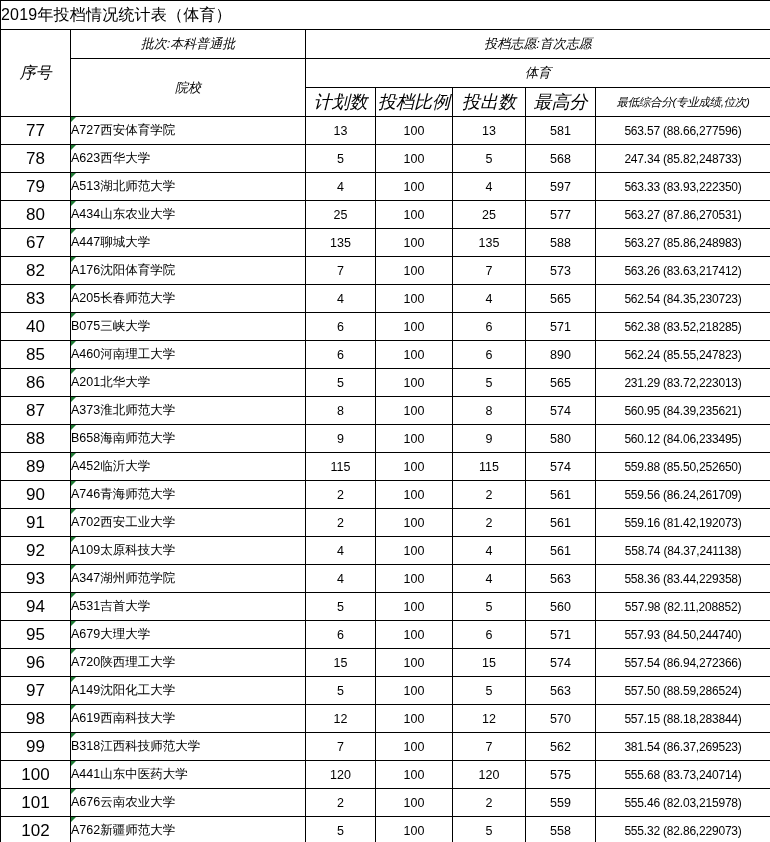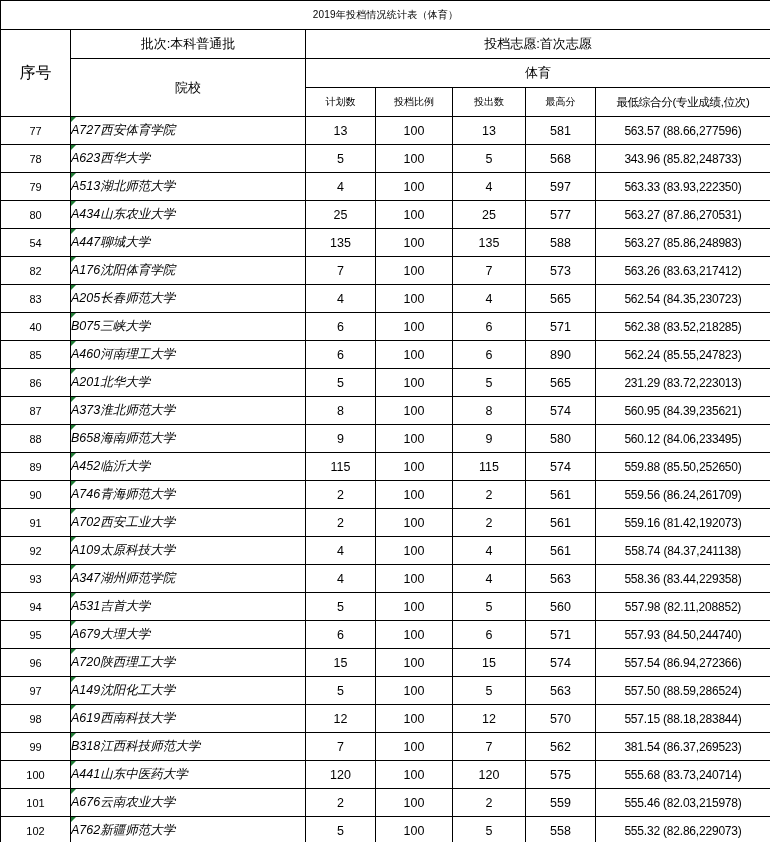--- a/index.html
+++ b/index.html
@@ -34,61 +34,61 @@
     border: 1px solid #000000;
     padding: 0;
     font-weight: normal;
     vertical-align: middle;
     background: #ffffff;
   }
 
   
   td.title-cell {
     height: 28px;
-    text-align: center;
-    font-size: 10px;
+    text-align: left;
+    font-size: 16px;
     letter-spacing: 0.2px;
     border-left: 1px solid #000;
     border-right: 1px solid #000;
     border-top: 1px solid #ffffff;
     border-bottom: 1px solid #000;
   }
 
   
   td.hdr {
     text-align: center;
     font-size: 13px;
     height: 28px;
     white-space: nowrap;
+    font-style: italic;
   }
   td.hdr-small {
-    font-size: 10px;
+    font-size: 18px;
   }
   td.hdr-xsmall {
     font-size: 11.5px;
     letter-spacing: -0.3px;
   }
   td.hdr-seq {
     font-size: 16px;
   }
 
   
   td.c-seq {
     text-align: center;
     height: 27px;
-    font-size: 11px;
+    font-size: 17px;
   }
   td.c-school {
     text-align: left;
     padding-left: 5px;
     font-size: 12.5px;
     position: relative;
     white-space: nowrap;
     overflow: hidden;
-    font-style: italic;
   }
   td.c-num {
     text-align: center;
     font-size: 12.5px;
   }
   td.c-score {
     text-align: center;
     font-size: 12px;
     letter-spacing: -0.2px;
   }
@@ -158,42 +158,42 @@
           <td class="c-num">581</td>
           <td class="c-score">563.57 (88.66,277596)</td>
         </tr>
         <tr>
           <td class="c-seq">78</td>
           <td class="c-school"><span class="err-tri"></span><span>A623西华大学</span></td>
           <td class="c-num">5</td>
           <td class="c-num">100</td>
           <td class="c-num">5</td>
           <td class="c-num">568</td>
-          <td class="c-score">343.96 (85.82,248733)</td>
+          <td class="c-score">247.34 (85.82,248733)</td>
         </tr>
         <tr>
           <td class="c-seq">79</td>
           <td class="c-school"><span class="err-tri"></span><span>A513湖北师范大学</span></td>
           <td class="c-num">4</td>
           <td class="c-num">100</td>
           <td class="c-num">4</td>
           <td class="c-num">597</td>
           <td class="c-score">563.33 (83.93,222350)</td>
         </tr>
         <tr>
           <td class="c-seq">80</td>
           <td class="c-school"><span class="err-tri"></span><span>A434山东农业大学</span></td>
           <td class="c-num">25</td>
           <td class="c-num">100</td>
           <td class="c-num">25</td>
           <td class="c-num">577</td>
           <td class="c-score">563.27 (87.86,270531)</td>
         </tr>
         <tr>
-          <td class="c-seq">54</td>
+          <td class="c-seq">67</td>
           <td class="c-school"><span class="err-tri"></span><span>A447聊城大学</span></td>
           <td class="c-num">135</td>
           <td class="c-num">100</td>
           <td class="c-num">135</td>
           <td class="c-num">588</td>
           <td class="c-score">563.27 (85.86,248983)</td>
         </tr>
         <tr>
           <td class="c-seq">82</td>
           <td class="c-school"><span class="err-tri"></span><span>A176沈阳体育学院</span></td>

